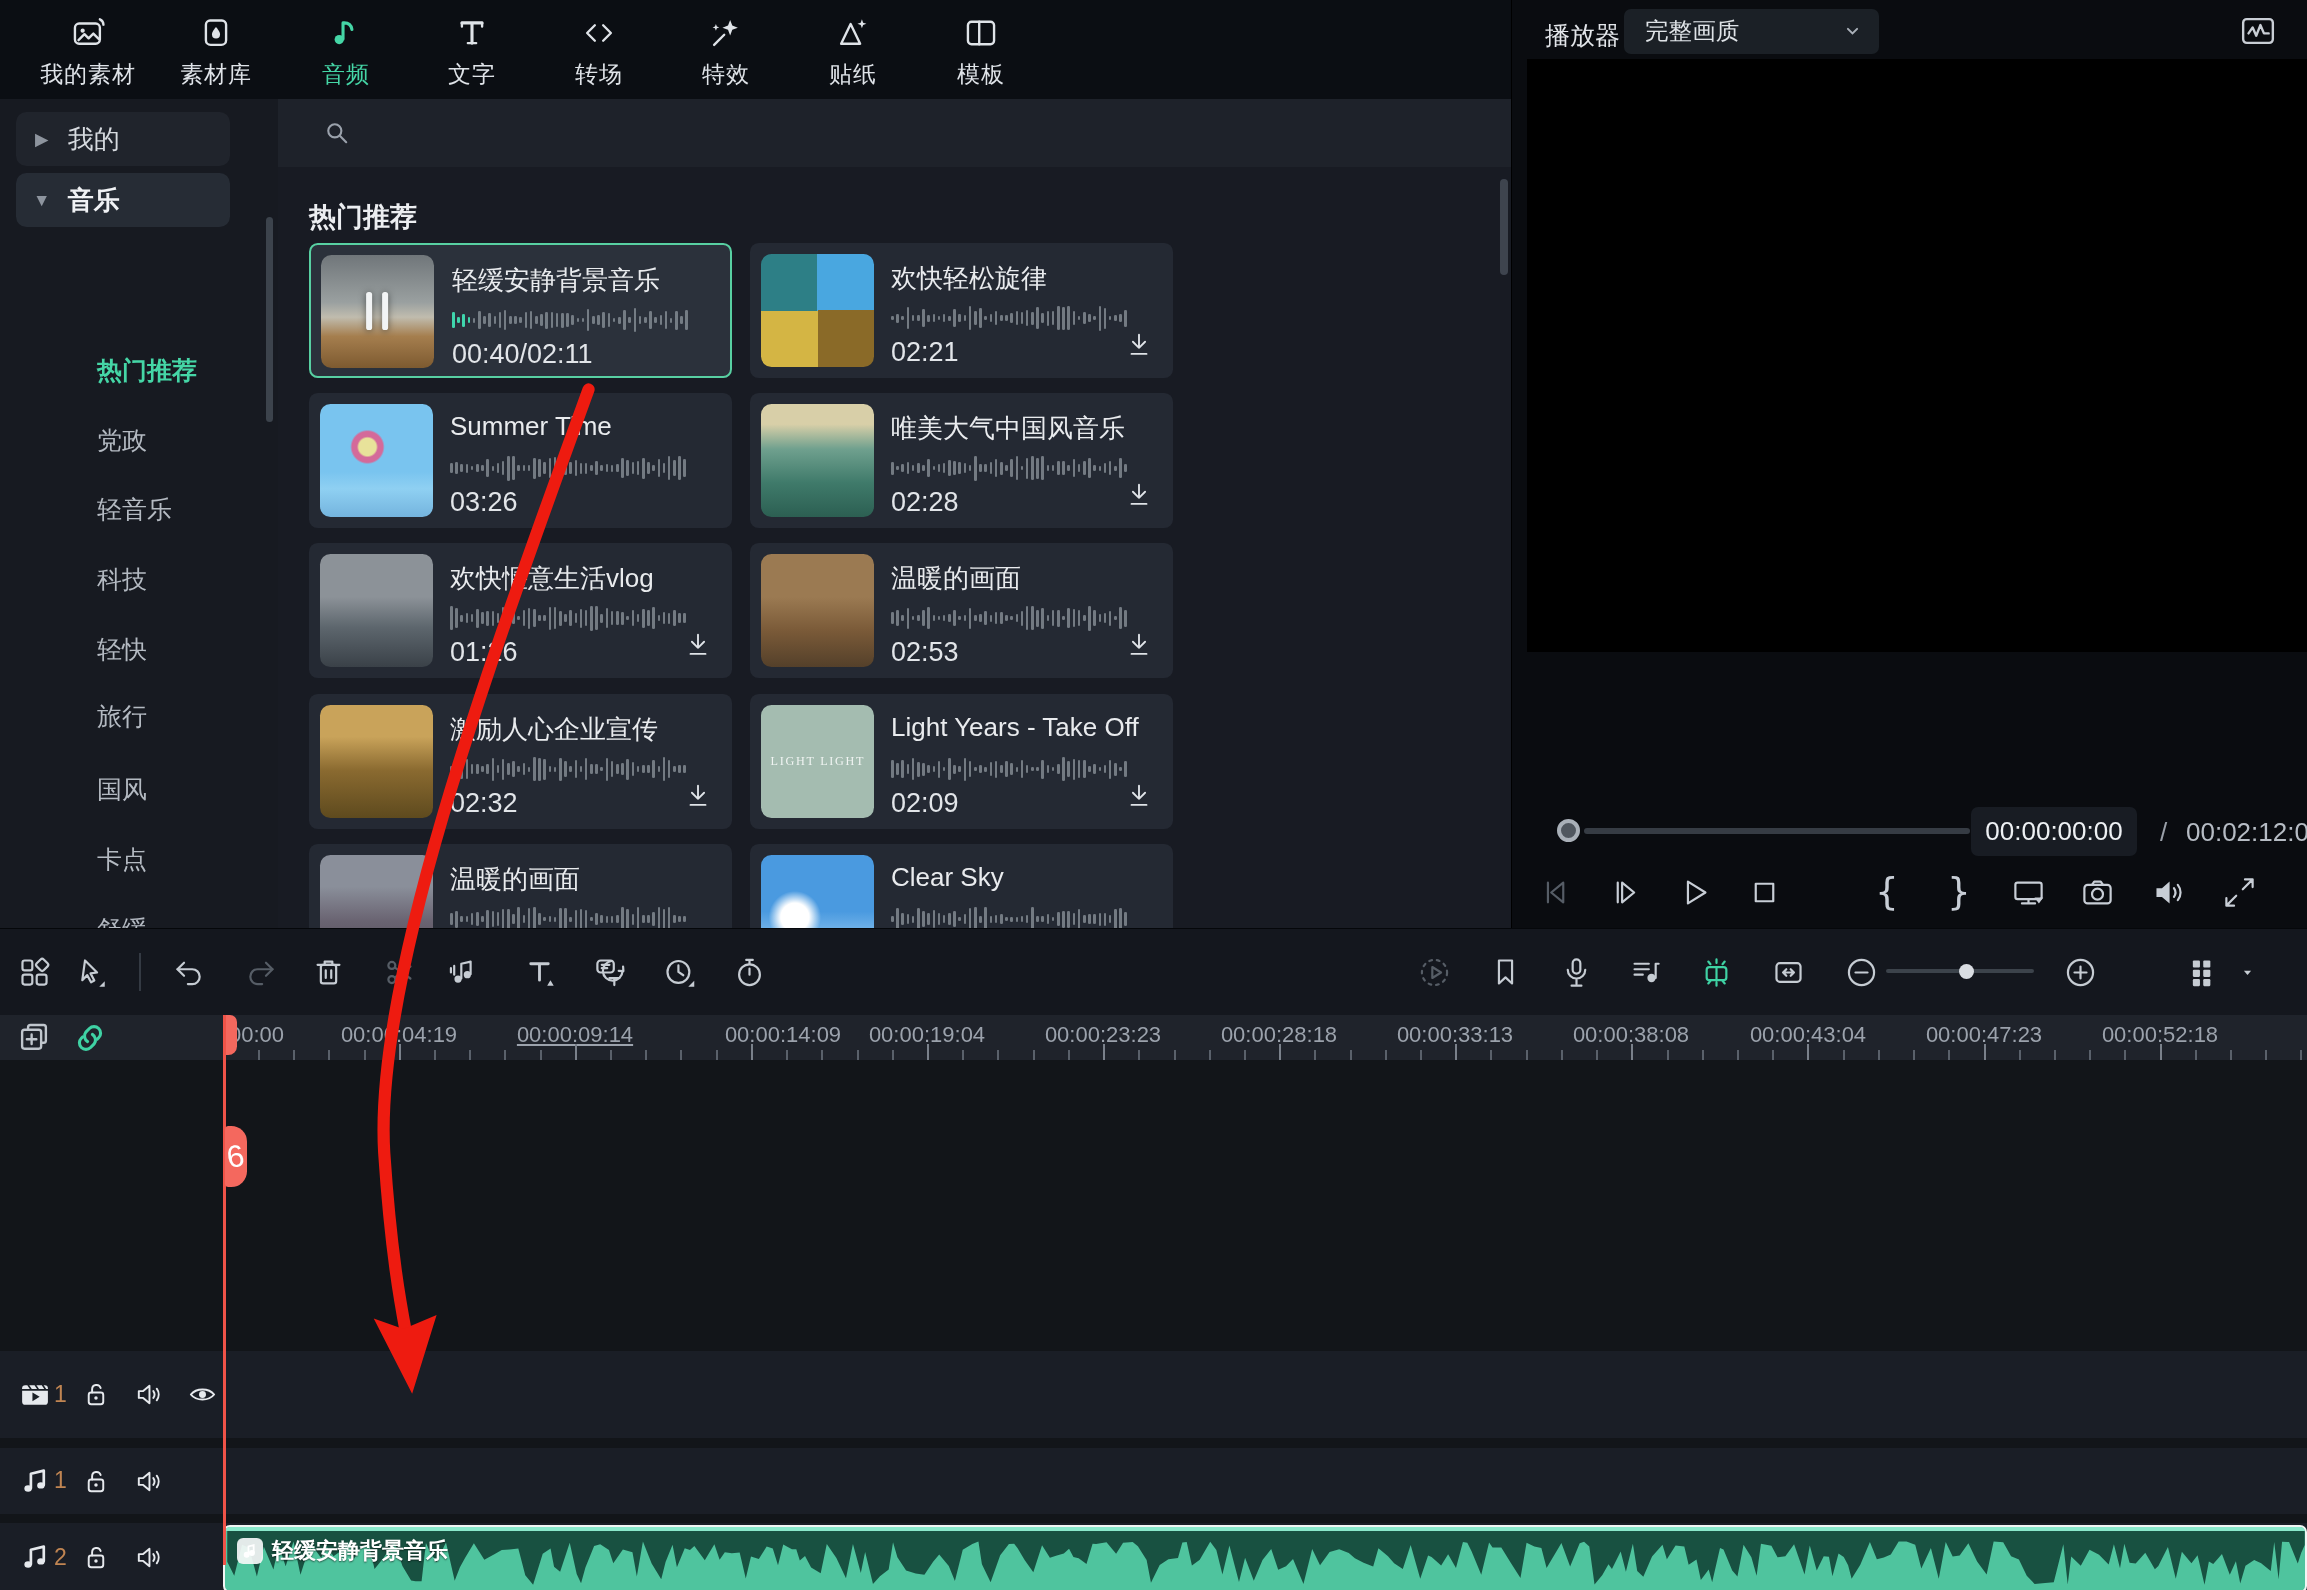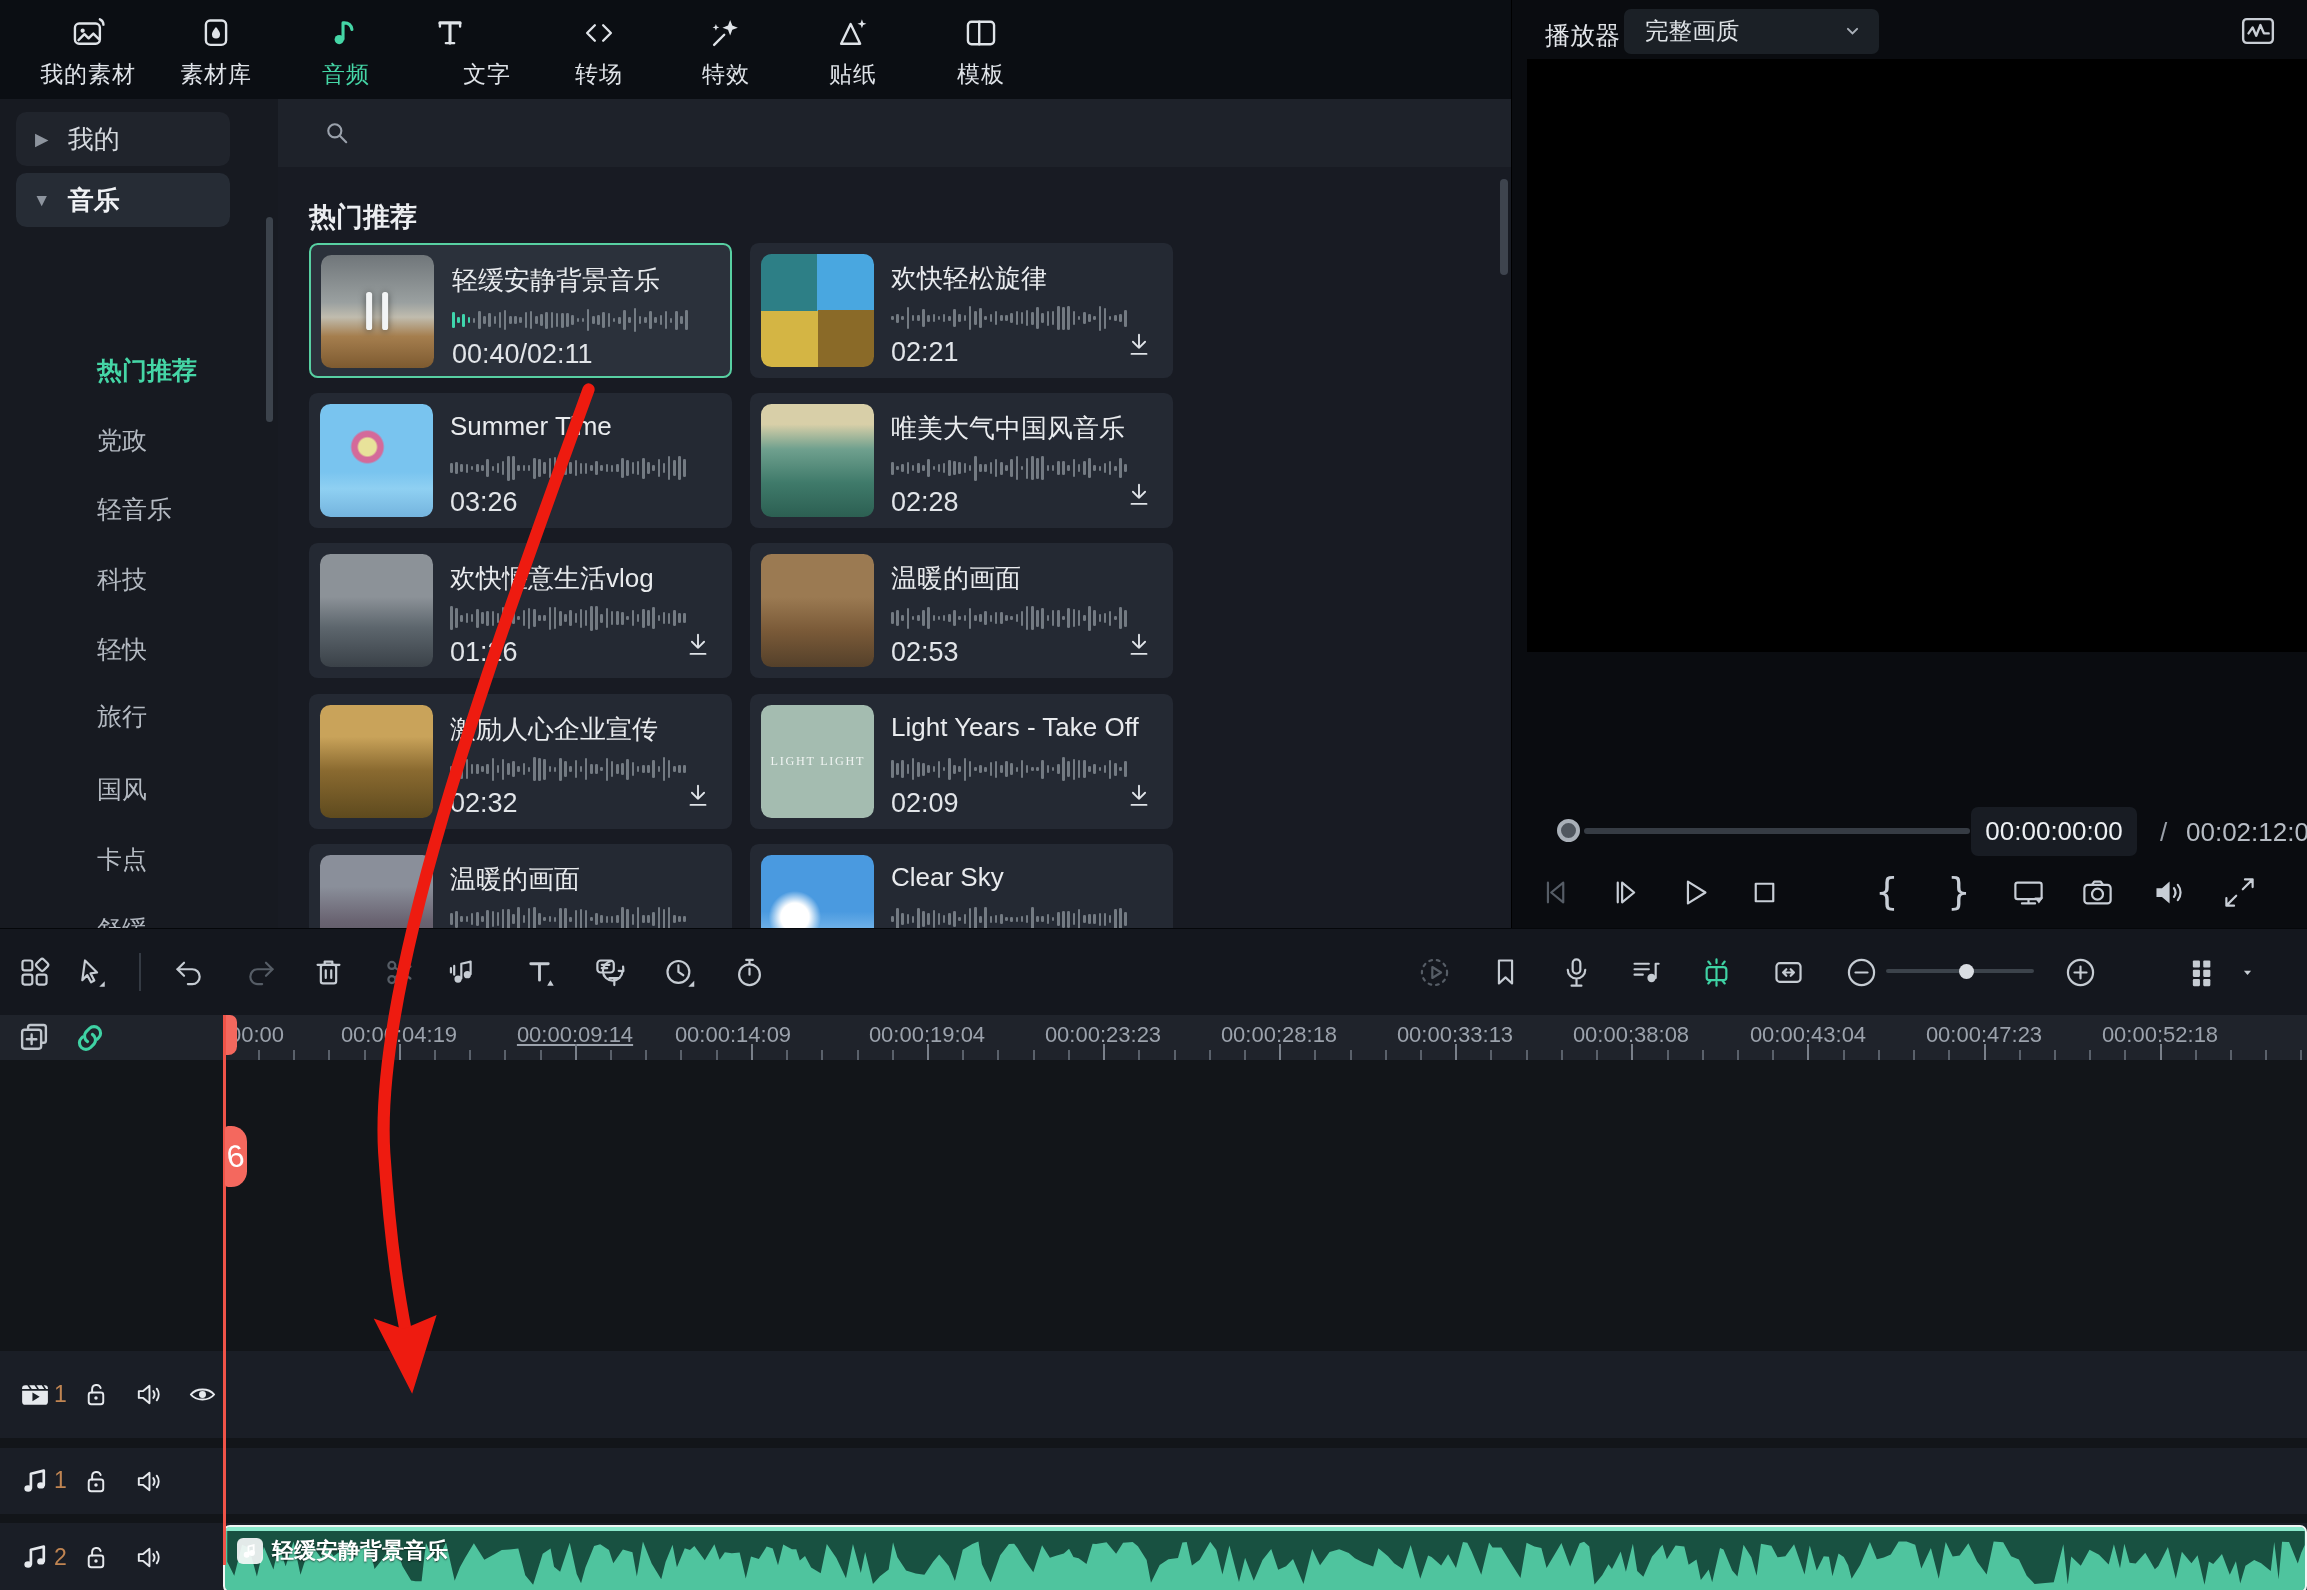--- a/index.html
+++ b/index.html
@@ -155,21 +155,21 @@
       </div>
       <div class="nav-item active" style="left: 285px;">
         <div class="nav-ic">
           <svg viewBox="0 0 32 32" width="38" height="38" fill="none" stroke="currentColor" stroke-width="2" stroke-linecap="round" stroke-linejoin="round">
             <path d="M13.5 21 V7.5 q6.5 -.5 7.5 5.5" stroke-width="2.6"></path>
             <circle cx="10.3" cy="21.5" r="3.9" fill="currentColor" stroke="none"></circle>
           </svg>
         </div>
                <div class="nav-label">音频</div>
       </div>
-      <div class="nav-item" style="left: 389px; text-align: right;">
+      <div class="nav-item" style="left: 411px;">
         <div class="nav-ic">
           <svg viewBox="0 0 32 32" width="38" height="38" fill="none" stroke="currentColor" stroke-width="2" stroke-linecap="round" stroke-linejoin="round">
             <path d="M7.5 7.5 h17 M16 7.5 V24.5" stroke-width="2.6"></path>
             <path d="M7.5 7.5 v3 M24.5 7.5 v3 M12.5 24.5 h7"></path>
           </svg>
         </div>
                <div class="nav-label">文字</div>
       </div>
       <div class="nav-item" style="left: 538px;">
         <div class="nav-ic">
@@ -1037,21 +1037,21 @@
         </div>
         <div id="tb-divider" style="left: 139px;"></div>
         <div id="zoom-slider">
           <div id="zoom-handle"></div>
         </div>
       </div>
     <div id="ruler">
         <span class="rlabel" style="left: 229px;">00:00</span>
         <span class="rlabel" style="left: 399px; transform: translateX(-50%);">00:00:04:19</span>
         <span class="rlabel" style="left: 575px; transform: translateX(-50%); text-decoration: underline;">00:00:09:14</span>
-        <span class="rlabel" style="left: 733px; transform: translateX(-50%);">00:00:14:09</span>
+        <span class="rlabel" style="left: 783px; transform: translateX(-50%);">00:00:14:09</span>
         <span class="rlabel" style="left: 927px; transform: translateX(-50%);">00:00:19:04</span>
         <span class="rlabel" style="left: 1103px; transform: translateX(-50%);">00:00:23:23</span>
         <span class="rlabel" style="left: 1279px; transform: translateX(-50%);">00:00:28:18</span>
         <span class="rlabel" style="left: 1455px; transform: translateX(-50%);">00:00:33:13</span>
         <span class="rlabel" style="left: 1631px; transform: translateX(-50%);">00:00:38:08</span>
         <span class="rlabel" style="left: 1808px; transform: translateX(-50%);">00:00:43:04</span>
         <span class="rlabel" style="left: 1984px; transform: translateX(-50%);">00:00:47:23</span>
         <span class="rlabel" style="left: 2160px; transform: translateX(-50%);">00:00:52:18</span>
         <i class="tick major" style="left: 223px; top: 29px; height: 16.6px;"></i>
         <i class="tick" style="left: 258px; top: 35px; height: 10.5px;"></i>

